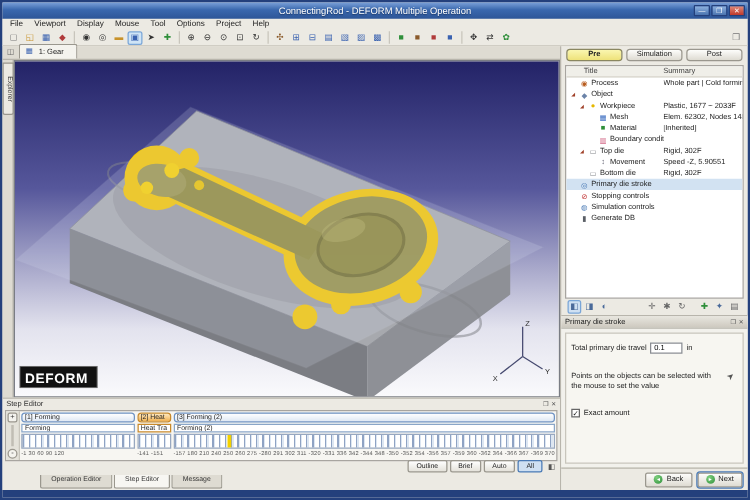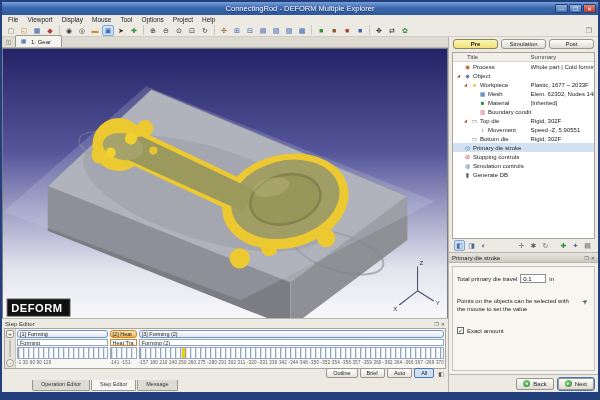--- a/index.html
+++ b/index.html
@@ -27,21 +27,21 @@
   
   #main{position:absolute;top:35px;left:0;right:0;bottom:6px;display:flex;}
   #left{width:446px;position:relative;}
   #right{flex:1;border-left:1px solid #b8b5ac;background:#eceae3;display:flex;flex-direction:column;}
 
   
   #vp-tabrow{height:11px;background:#dedbd2;display:flex;align-items:flex-end;padding-left:2px;border-bottom:1px solid #b8b5ac;}
   .vpt-ico{width:9px;height:9px;font-size:6px;line-height:9px;text-align:center;color:#666;}
   .vp-tab{background:#f4f3ee;border:1px solid #9a978e;border-bottom:none;border-radius:2px 2px 0 0;font-size:6px;padding:1px 10px 1px 3px;display:flex;gap:3px;align-items:center;margin-left:2px;}
 
-  #left-body{position:absolute;top:11px;left:0;right:0;bottom:74px;display:flex;flex-direction:column;}
+  #left-body{position:absolute;top:11px;left:0;right:0;bottom:74px;display:flex;}
   #explorer-strip{width:9px;background:#dedbd2;border-right:1px solid #b8b5ac;position:relative;}
   .explorer-tab{position:absolute;top:2px;left:0;width:9px;height:42px;background:#eceae3;border:1px solid #9a978e;border-radius:0 0 2px 2px;writing-mode:vertical-rl;font-size:5.5px;color:#333;text-align:center;line-height:7px;}
   #viewport{flex:1;position:relative;border:1px solid #7a7d85;}
   #viewport svg{display:block;width:100%;height:100%;}
 
   
   #step-editor{position:absolute;left:0;right:0;bottom:0;height:74px;background:#eceae3;border-top:1px solid #b8b5ac;}
   .se-header{height:9px;display:flex;align-items:center;padding:0 3px;font-size:6px;color:#333;}
   .hd-icons{margin-left:auto;display:flex;gap:2px;font-size:5px;color:#555;}
   #se-body{position:absolute;top:9px;left:2px;right:2px;height:41px;background:#f7f6f2;border:1px solid #a8a5a0;display:flex;}
@@ -108,21 +108,21 @@
   .gdot{width:7px;height:7px;border-radius:50%;background:radial-gradient(circle at 35% 30%,#7ed07e,#2f8f3a);color:#fff;font-size:4px;line-height:7px;text-align:center;}
 
   #statusbar{position:absolute;left:0;right:0;bottom:0;height:6px;background:#24407c;}
 </style>
 </head>
 <body>
 
 <div class="window">
 
   <div id="titlebar">
-    <div class="tb-title">ConnectingRod - DEFORM Multiple Explorer</div>
+    <div class="tb-title">ConnectingRod - DEFORM Multiple Operation</div>
     <div class="tb-btns">
       <div class="tb-btn">—</div>
       <div class="tb-btn">❐</div>
       <div class="tb-btn close">✕</div>
     </div>
   </div>
 
   <div id="menubar">
     <span>File</span>
     <span>Viewport</span>

